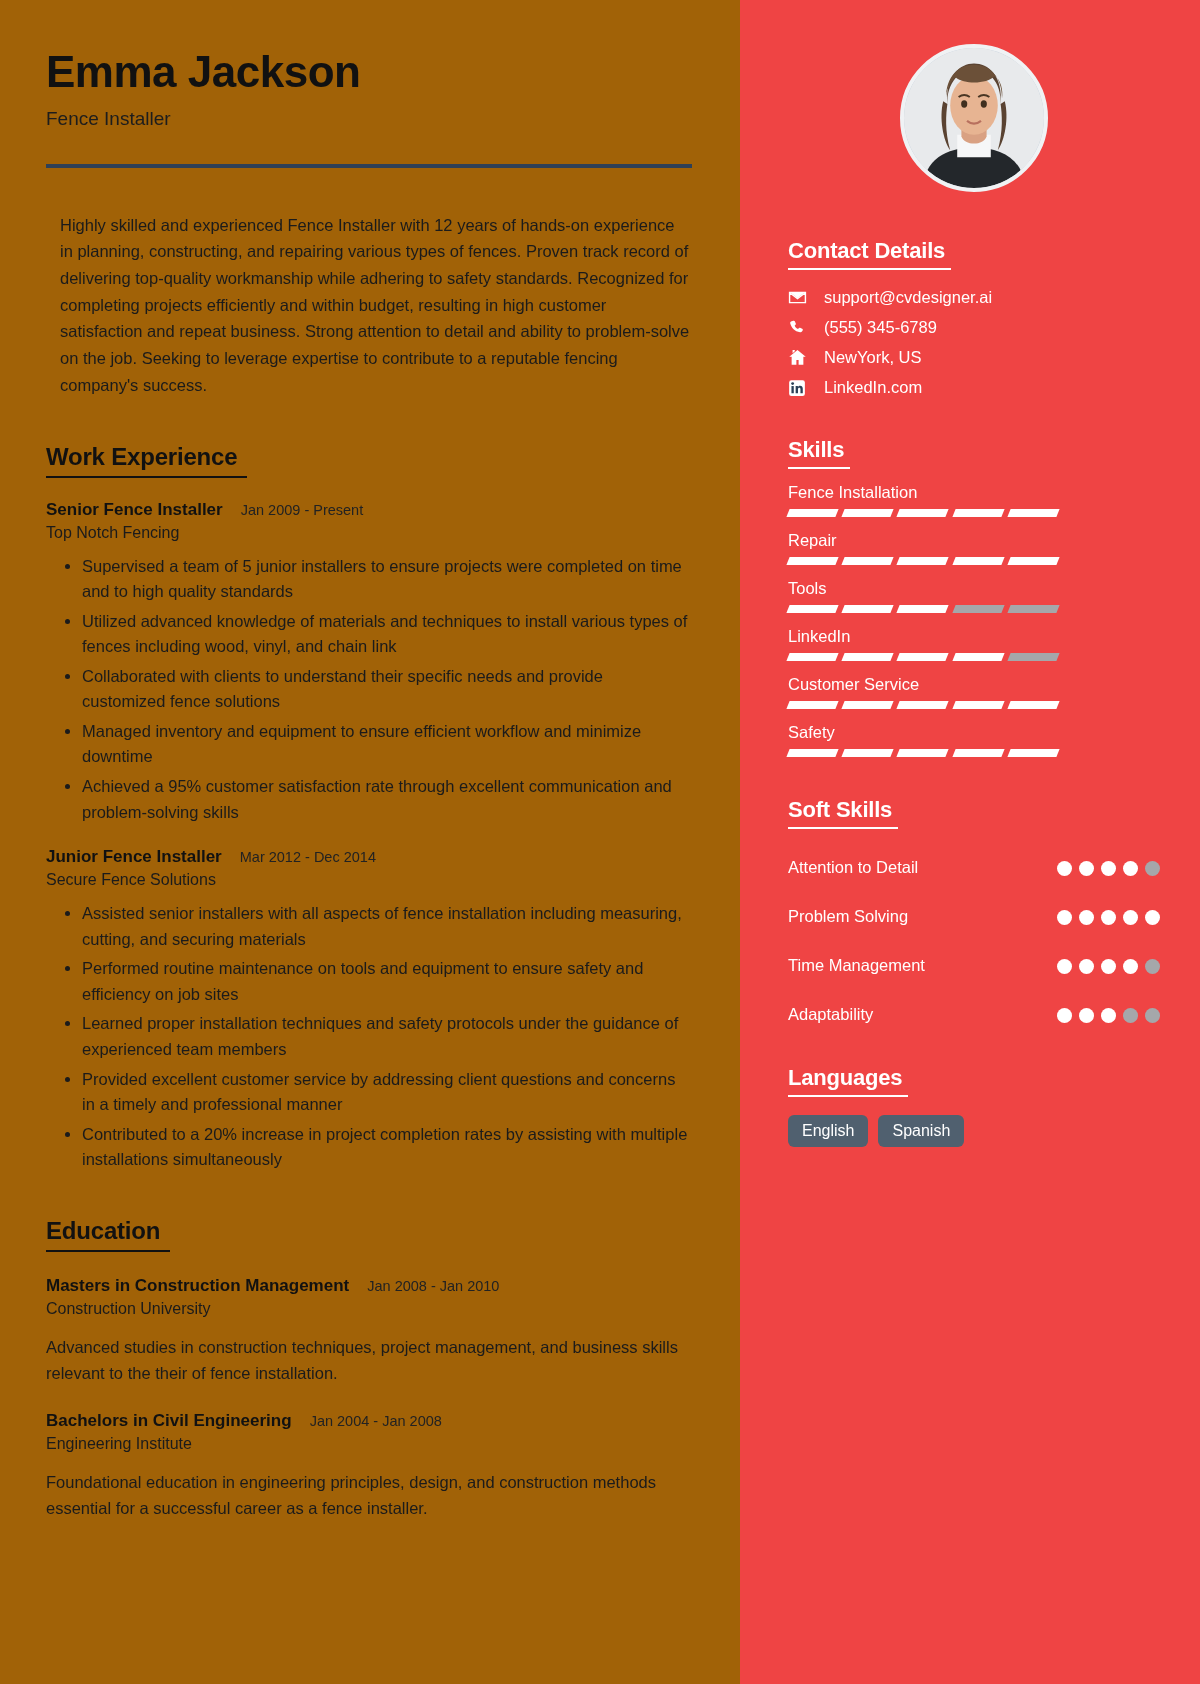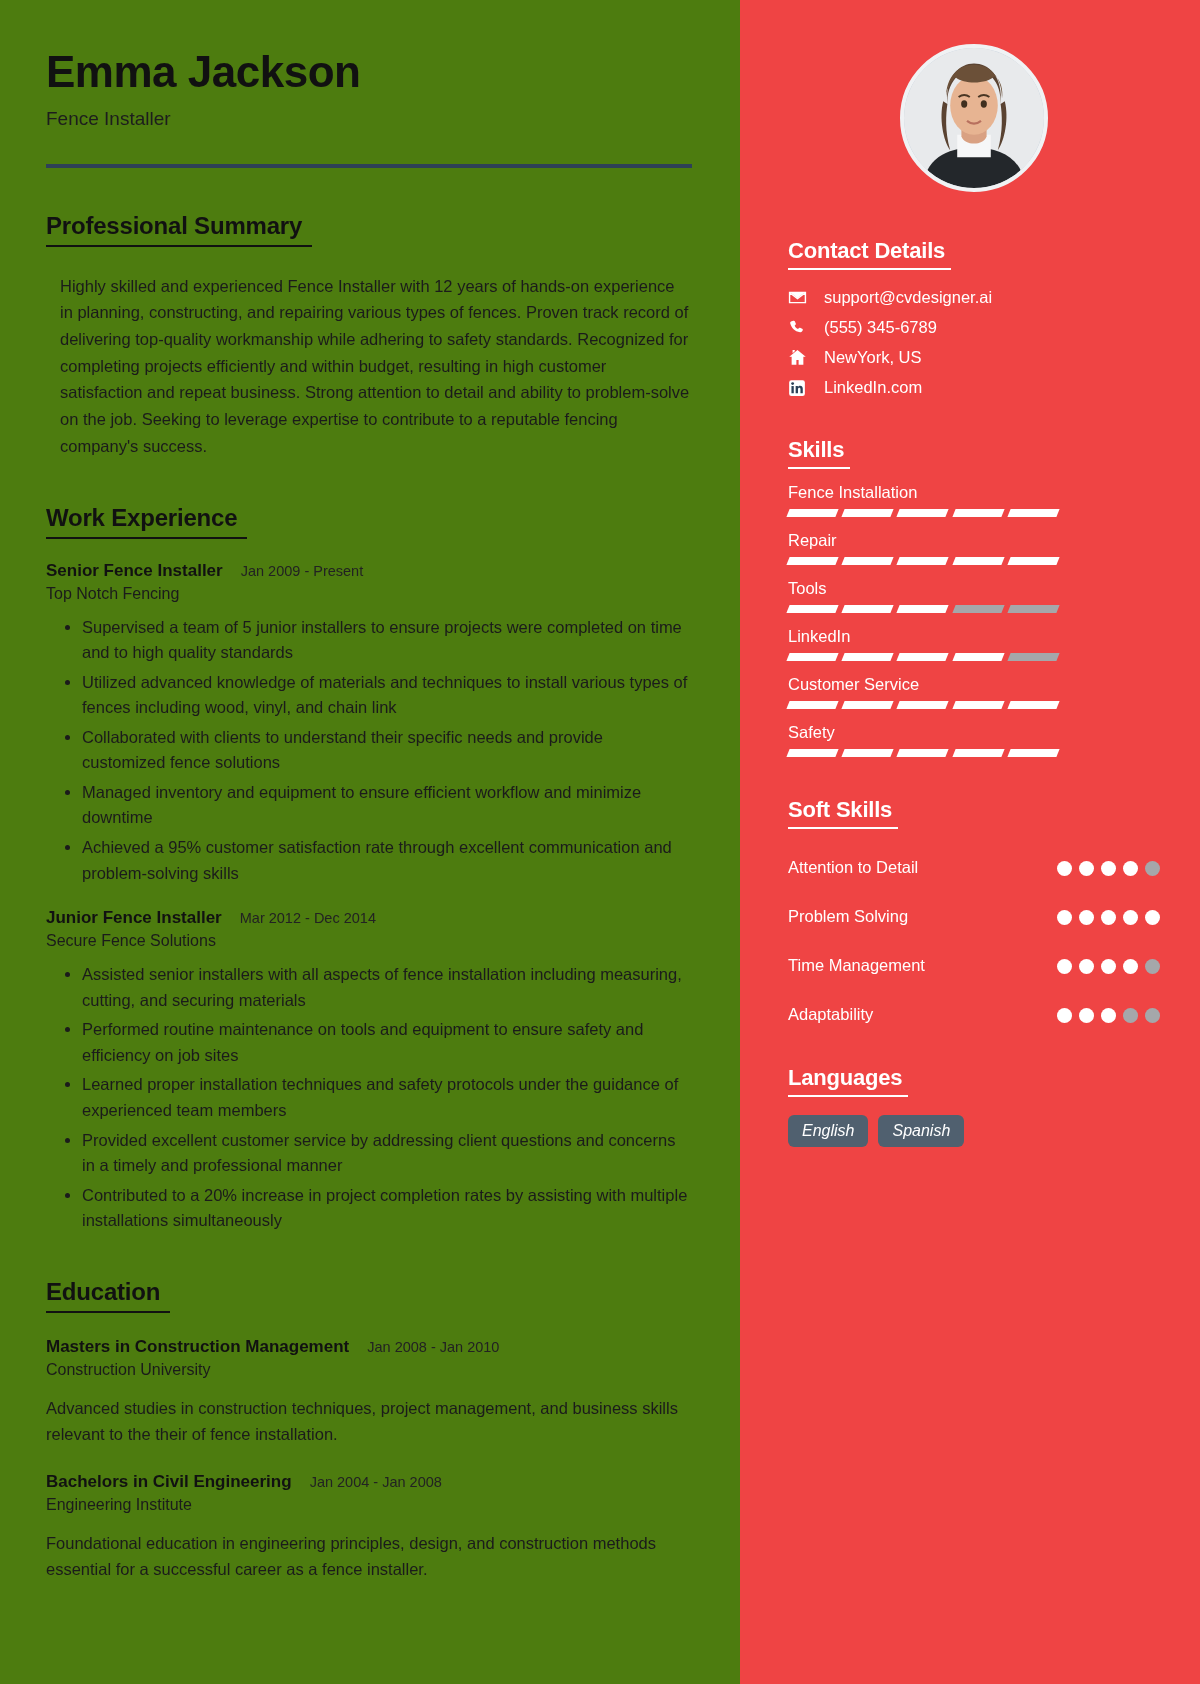--- a/index.html
+++ b/index.html
@@ -14,21 +14,21 @@
     height: 1684px;
     display: flex;
     position: relative;
     overflow: hidden;
   }
 
   
   .main {
     width: 740px;
     height: 100%;
-    background: #4d7c0f;
+    background: #a16207;
     padding: 48px 50px 0 46px;
   }
   .name {
     font-size: 44px;
     font-weight: bold;
     color: #111111;
     letter-spacing: -0.5px;
     line-height: 1.08;
   }
   .jobtitle {
@@ -188,21 +188,21 @@
     line-height: 1.28;
   }
   .dots { display: flex; gap: 7px; padding-top: 4px; }
   .dot {
     width: 15px; height: 15px;
     border-radius: 50%;
     background: #ffffff;
   }
   .dot.off { background: #a5a7aa; }
 
-  .lang-list { margin-top: 18px; display: flex; gap: 10px; flex-wrap: wrap; font-style: italic; }
+  .lang-list { margin-top: 18px; display: flex; gap: 10px; flex-wrap: wrap; }
   .lang-chip {
     background: #50606f;
     color: #ffffff;
     border-radius: 6px;
     padding: 7px 14px;
     font-size: 16px;
   }
 </style>
 </head>
 <body>
@@ -211,21 +211,20 @@
 
   <div class="main">
 
     <div>
       <div class="name">Emma Jackson</div>
       <div class="jobtitle">Fence Installer</div>
     </div>
     <div class="headrule"></div>
 
     <div class="section">
-      <div class="section-title">Professional Summary</div>
       <div class="summary-text">Highly skilled and experienced Fence Installer with 12 years of hands-on experience in planning, constructing, and repairing various types of fences. Proven track record of delivering top-quality workmanship while adhering to safety standards. Recognized for completing projects efficiently and within budget, resulting in high customer satisfaction and repeat business. Strong attention to detail and ability to problem-solve on the job. Seeking to leverage expertise to contribute to a reputable fencing company's success.</div>
     </div>
 
     <div class="section">
       <div class="section-title">Work Experience</div>
       <div id="work-entries">
           <div class="entry">
             <div class="entry-head">
        <span class="entry-role">Senior Fence Installer</span>
        <span class="entry-date">Jan 2009 - Present</span>

